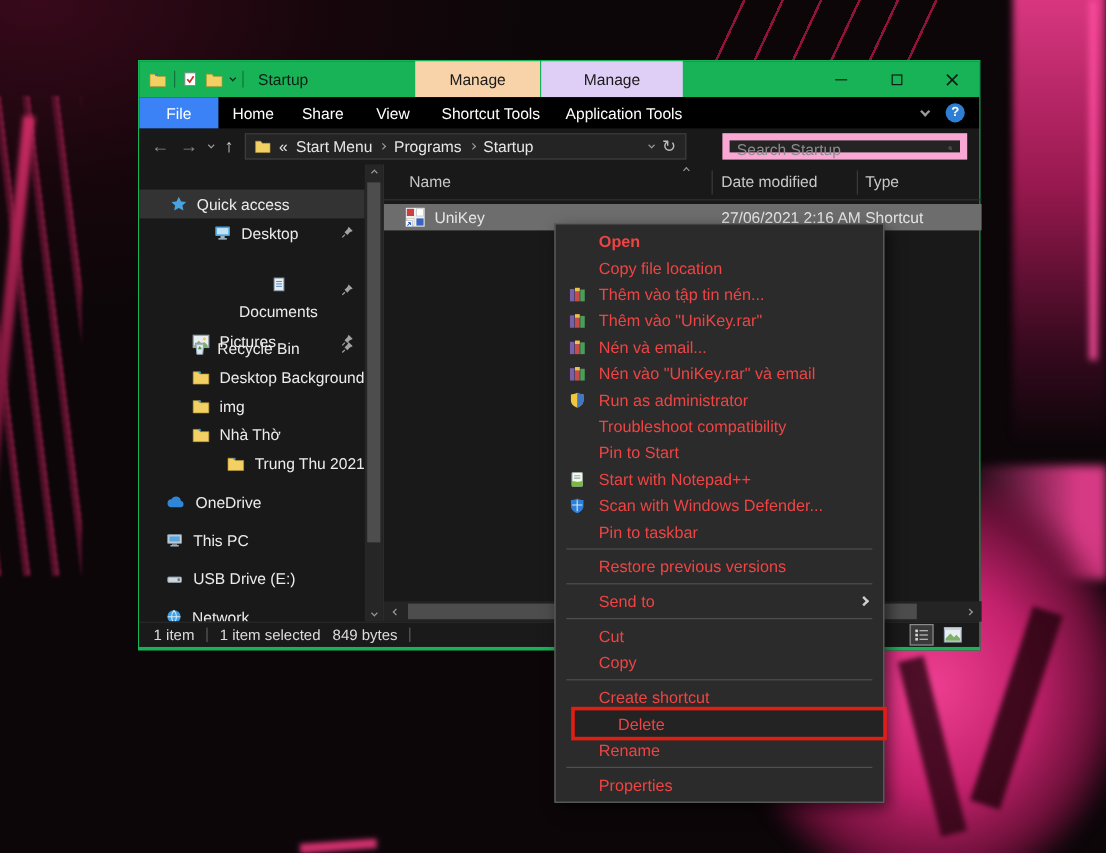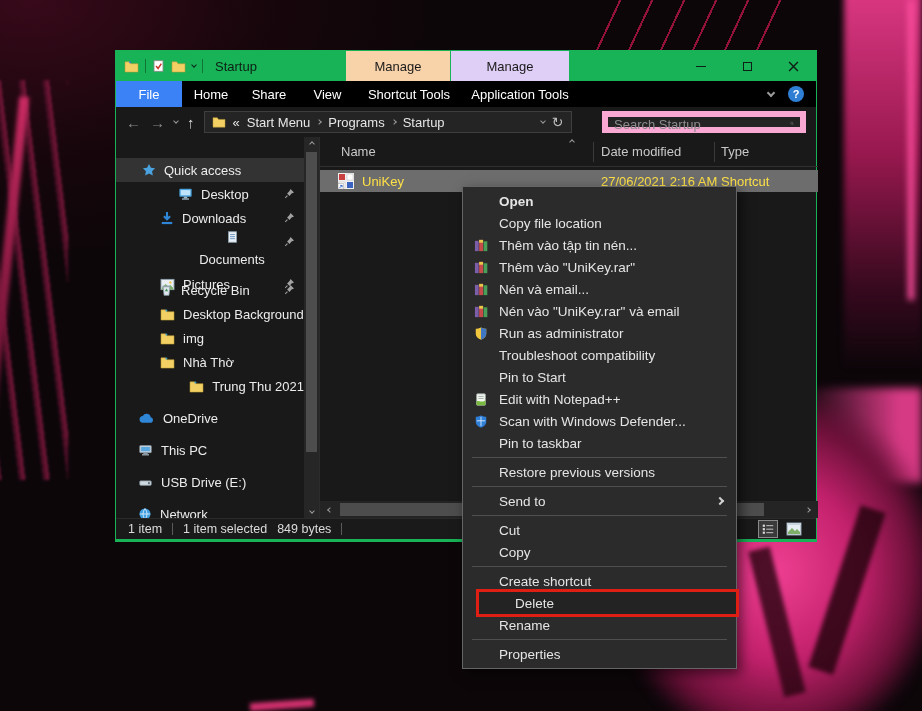--- a/index.html
+++ b/index.html
@@ -97,21 +97,21 @@
   .vscroll .cap.top { top:0; } .vscroll .cap.bot { bottom:0; }
   .pane-sep { position:absolute; left:203px; top:0; width:1px; height:381px; background:#2c2c2c; }
 
   .filepane { position:absolute; left:204px; top:0; width:498px; height:364px; }
   .fheader { position:absolute; left:0; top:0; width:100%; height:30px; border-bottom:1px solid #303030; color:#c8c8c8; font-size:13px; }
   .fh-name { position:absolute; left:21px; top:7px; }
   .fh-caret { position:absolute; left:250px; top:3px; }
   .fh-sep { position:absolute; top:5px; width:1px; height:20px; background:#3a3a3a; }
   .fh-date { position:absolute; left:281px; top:7px; }
   .fh-type { position:absolute; left:401px; top:7px; }
-  .frow { position:absolute; left:0; top:33px; width:100%; height:22px; background:#6d6d6d; color:#fde047; font-size:13px;text-decoration:underline; }
+  .frow { position:absolute; left:0; top:33px; width:100%; height:22px; background:#6d6d6d; color:#e5e5e5; font-size:13px;text-decoration:underline; }
   .frow .f-ic { position:absolute; left:18px; top:3px; }
   .frow .f-name { position:absolute; left:42px; top:4px; }
   .frow .f-date { position:absolute; left:281px; top:4px; }
   .frow .f-type { position:absolute; left:401px; top:4px; }
 
   .hscroll { position:absolute; left:204px; top:364px; width:498px; height:17px; background:#242424; }
   .hscroll .thumb { position:absolute; left:20px; top:2px; width:424px; height:13px; background:#4d4d4d; }
   .hscroll .cap { position:absolute; top:0; width:16px; height:17px; display:flex; align-items:center; justify-content:center; }
   .hscroll .cap.l { left:2px; } .hscroll .cap.r { right:2px; }
 
@@ -120,21 +120,21 @@
     display:flex; align-items:center; gap:10px; padding:0 12px; color:#dcdcdc; font-size:12.5px; }
   .sdiv { width:1px; height:12px; background:#5a5a5a; }
   .view-icons { margin-left:auto; display:flex; align-items:center; gap:6px; }
   .view-btn { padding:1px 2px; display:flex; }
   .view-btn.sel { border:1px solid #8a8a8a; background:#3a3a3a; }
 
   
   .menu { position:absolute; left:462px; top:186px; width:275px; z-index:50;
     background:#2b2b2b; border:1px solid #656565; padding:3px 0; font-size:13.5px;
     box-shadow:4px 5px 12px rgba(0,0,0,.55); }
-  .mi { position:relative; height:22px; display:flex; align-items:center; padding-left:8px; color:#e5e5e5; }
+  .mi { position:relative; height:22px; display:flex; align-items:center; padding-left:8px; color:#ef4444; }
   .mi .ic { width:20px; height:16px; margin-right:8px; display:flex; align-items:center; justify-content:center; flex:none; }
   .mi .ic.empty { visibility:hidden; }
   .mi.bold { font-weight:bold; }
   .mi .sub { position:absolute; right:13px; top:8px; }
   .mi.hl { box-shadow:0 0 0 3px #e01f14; background:#232323; z-index:3;margin-left:16px; }
   .msep { height:1px; background:#4f4f4f; margin:3px 9px; }
 
   svg { display:block; }
 </style>
 </head>
@@ -254,35 +254,20 @@
       <div class="srow" style="top:45px; padding-left:62px;">
         <span>
             <svg width="15" height="14" viewBox="0 0 16 16">
               <rect x="1" y="2" width="14" height="9" rx="1" fill="#4aa3df"></rect>
               <rect x="2.5" y="3.5" width="11" height="6" fill="#bfe3f9"></rect>
               <rect x="6" y="11" width="4" height="2" fill="#9fb6c4"></rect>
               <rect x="4" y="13" width="8" height="1.5" fill="#9fb6c4"></rect>
             </svg>
           </span>
         <span>Desktop</span>
-        <span class="pin">
-            <svg width="11" height="11" viewBox="0 0 16 16">
-              <path d="M9.5 1.5L14.5 6.5 11 8 8 11.5 4.5 8 8 4.5z" fill="#a2a2a2"></path>
-              <path d="M5 11L1.8 14.2" stroke="#a2a2a2" stroke-width="1.5"></path>
-            </svg>
-          </span>
-      </div>
-      <div class="srow" style="top:69px; padding-left:44px;">
-        <span>
-            <svg width="14" height="14" viewBox="0 0 16 16">
-              <path d="M8 1v8M4.5 6L8 9.5 11.5 6" stroke="#2f86d6" stroke-width="2.4" fill="none"></path>
-              <path d="M2 12.5h12V15H2z" fill="#2f86d6"></path>
-            </svg>
-          </span>
-        <span>Downloads</span>
         <span class="pin">
             <svg width="11" height="11" viewBox="0 0 16 16">
               <path d="M9.5 1.5L14.5 6.5 11 8 8 11.5 4.5 8 8 4.5z" fill="#a2a2a2"></path>
               <path d="M5 11L1.8 14.2" stroke="#a2a2a2" stroke-width="1.5"></path>
             </svg>
           </span>
       </div>
       <div class="srow" style="top:93px; padding-left:44px;flex-direction:column;">
         <span>
             <svg width="13" height="14" viewBox="0 0 16 16">
@@ -551,21 +536,21 @@
       <span>Pin to Start</span>
   </div>
   <div class="mi">
     <span class="ic">
         <svg width="14" height="15" viewBox="0 0 16 16">
           <rect x="3" y="1.5" width="10" height="13" rx="1" fill="#f5f7f2" stroke="#98a6a0"></rect>
           <path d="M3 10c3-1.2 5 2 10-1v5.5H3z" fill="#78b93e"></path>
           <path d="M5 4.5h6M5 6.8h6" stroke="#9aa8a2"></path>
         </svg>
       </span>
-    <span>Edit with Notepad++</span>
+    <span>Start with Notepad++</span>
   </div>
   <div class="mi">
     <span class="ic">
         <svg width="14" height="15" viewBox="0 0 16 16">
           <path d="M8 1c2 1 4.5 1.5 6 1.5V8c0 4-3 6-6 7-3-1-6-3-6-7V2.5C3.5 2.5 6 2 8 1z" fill="#2f7fd6"></path>
           <path d="M8 2.8v10.4M3.2 7.2h9.6" stroke="#cfe6fb" stroke-width="1.1"></path>
         </svg>
       </span>
     <span>Scan with Windows Defender...</span>
   </div>

